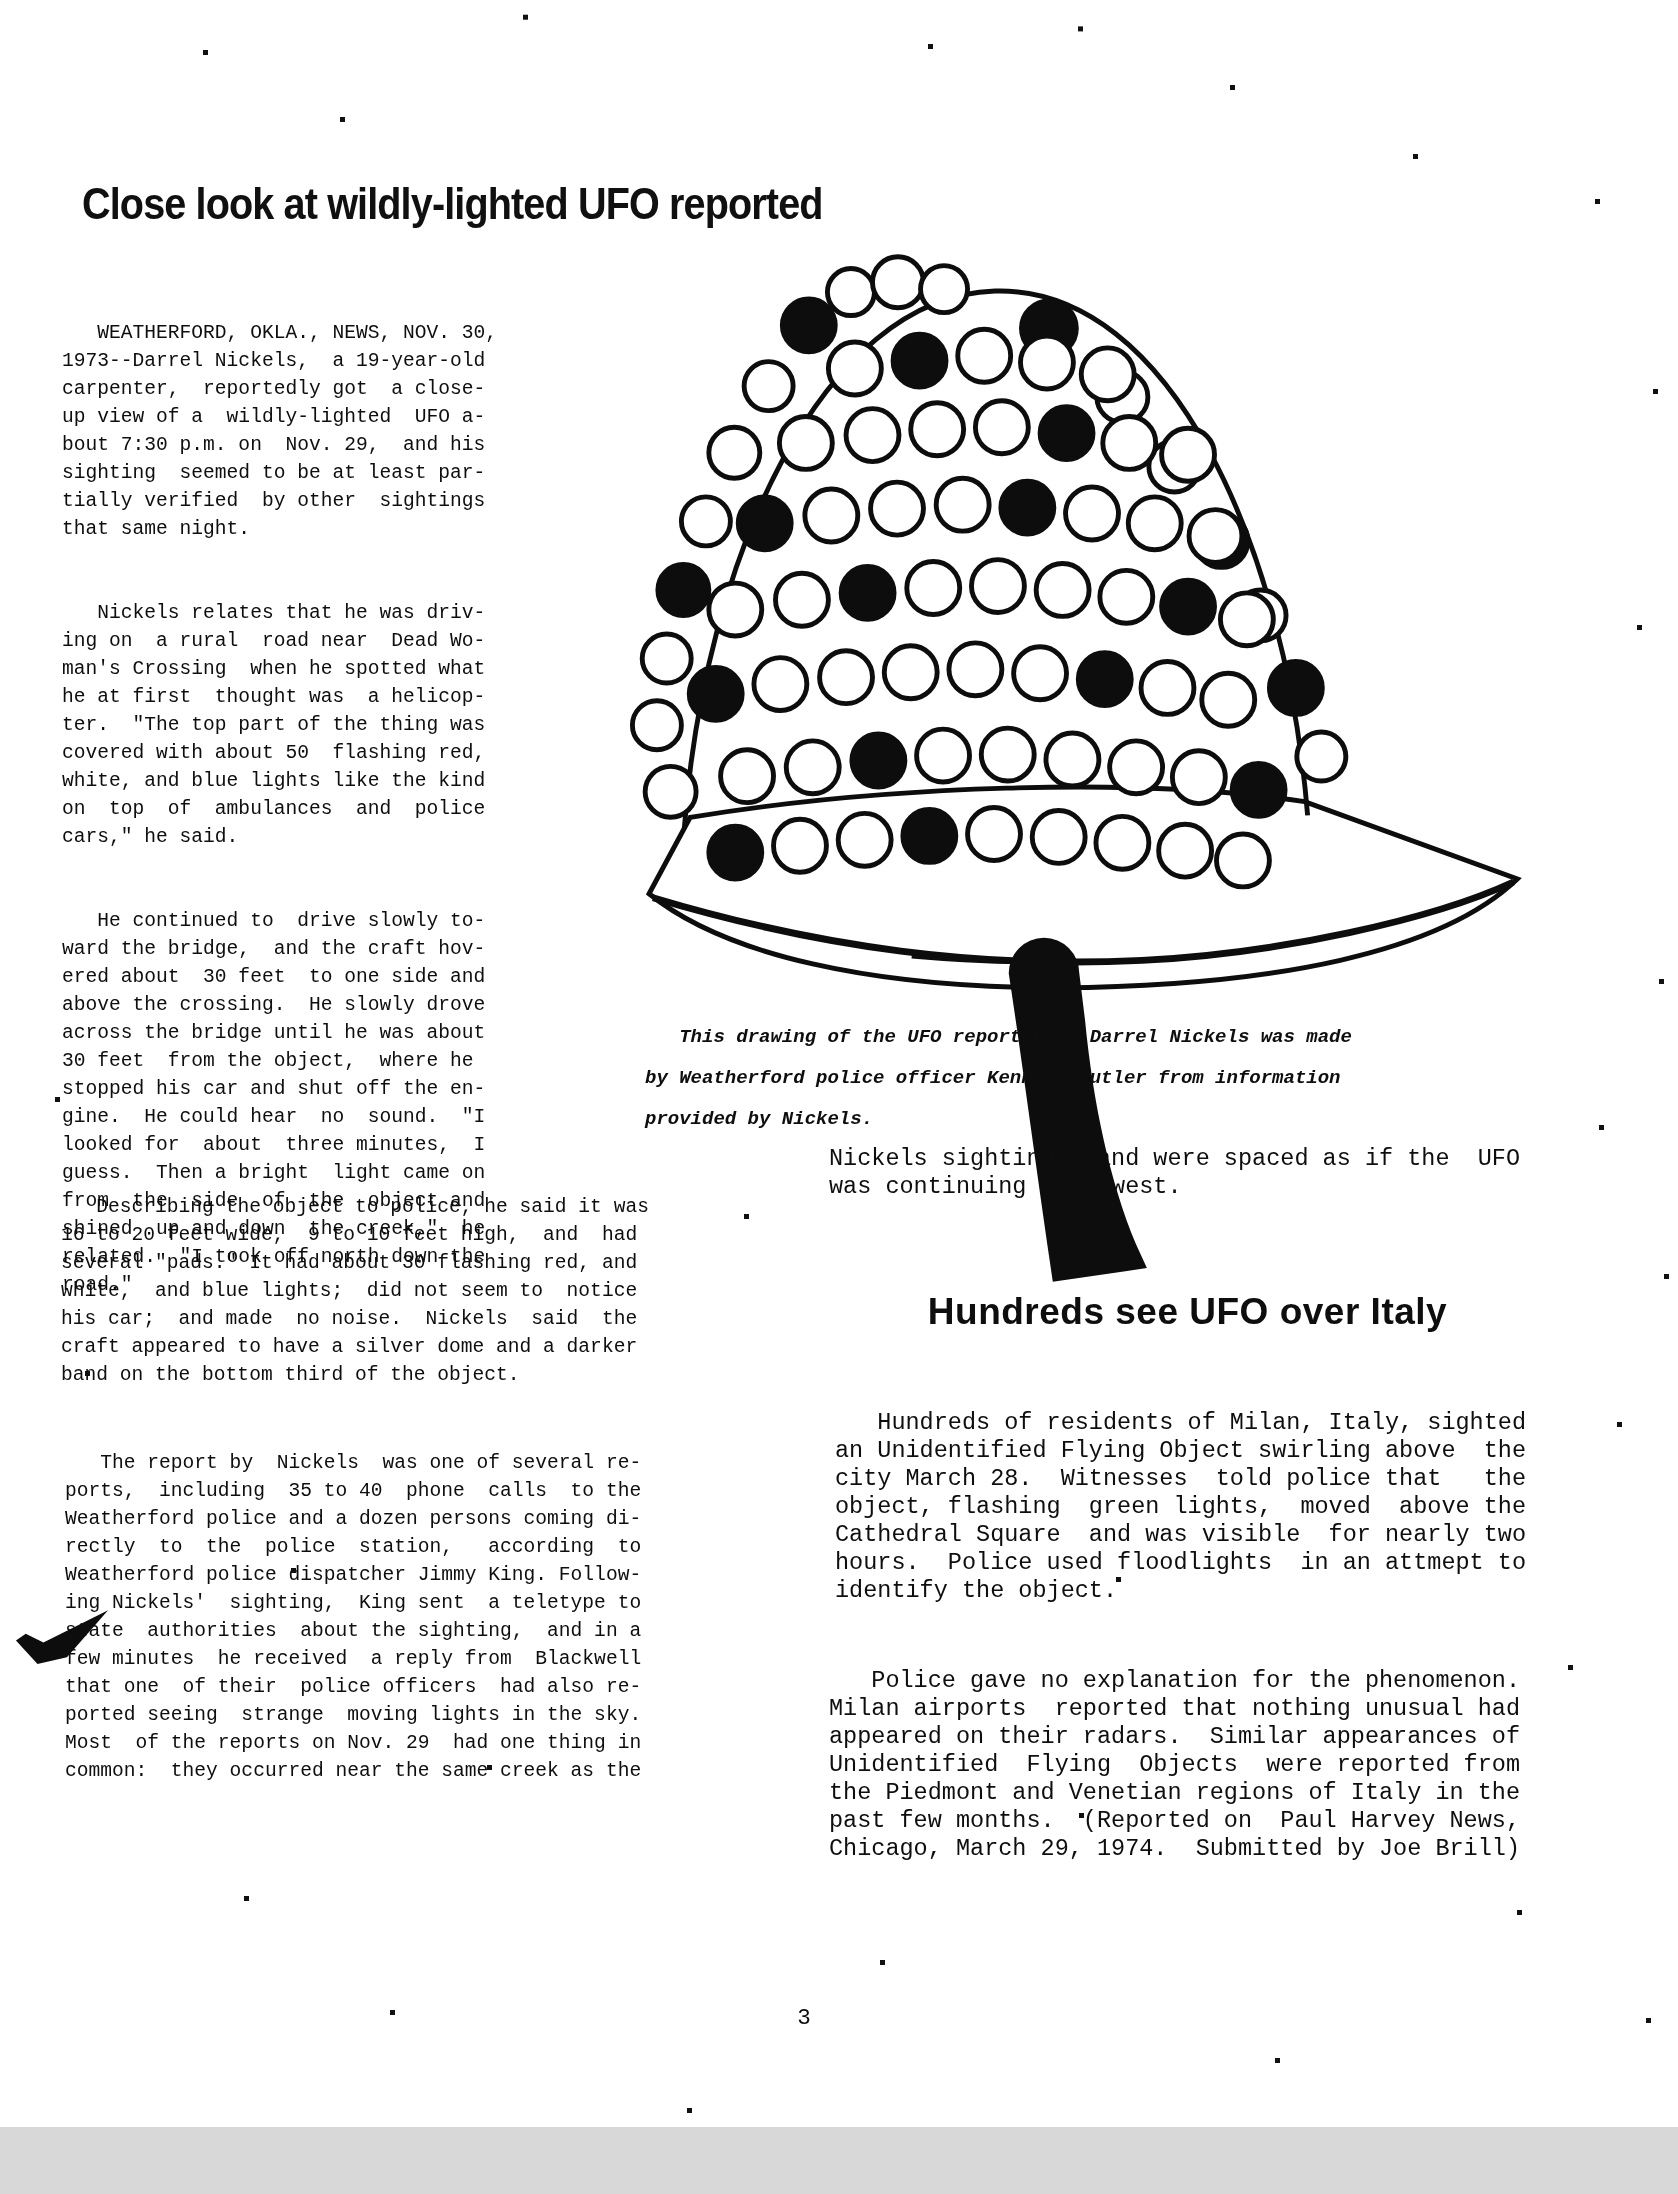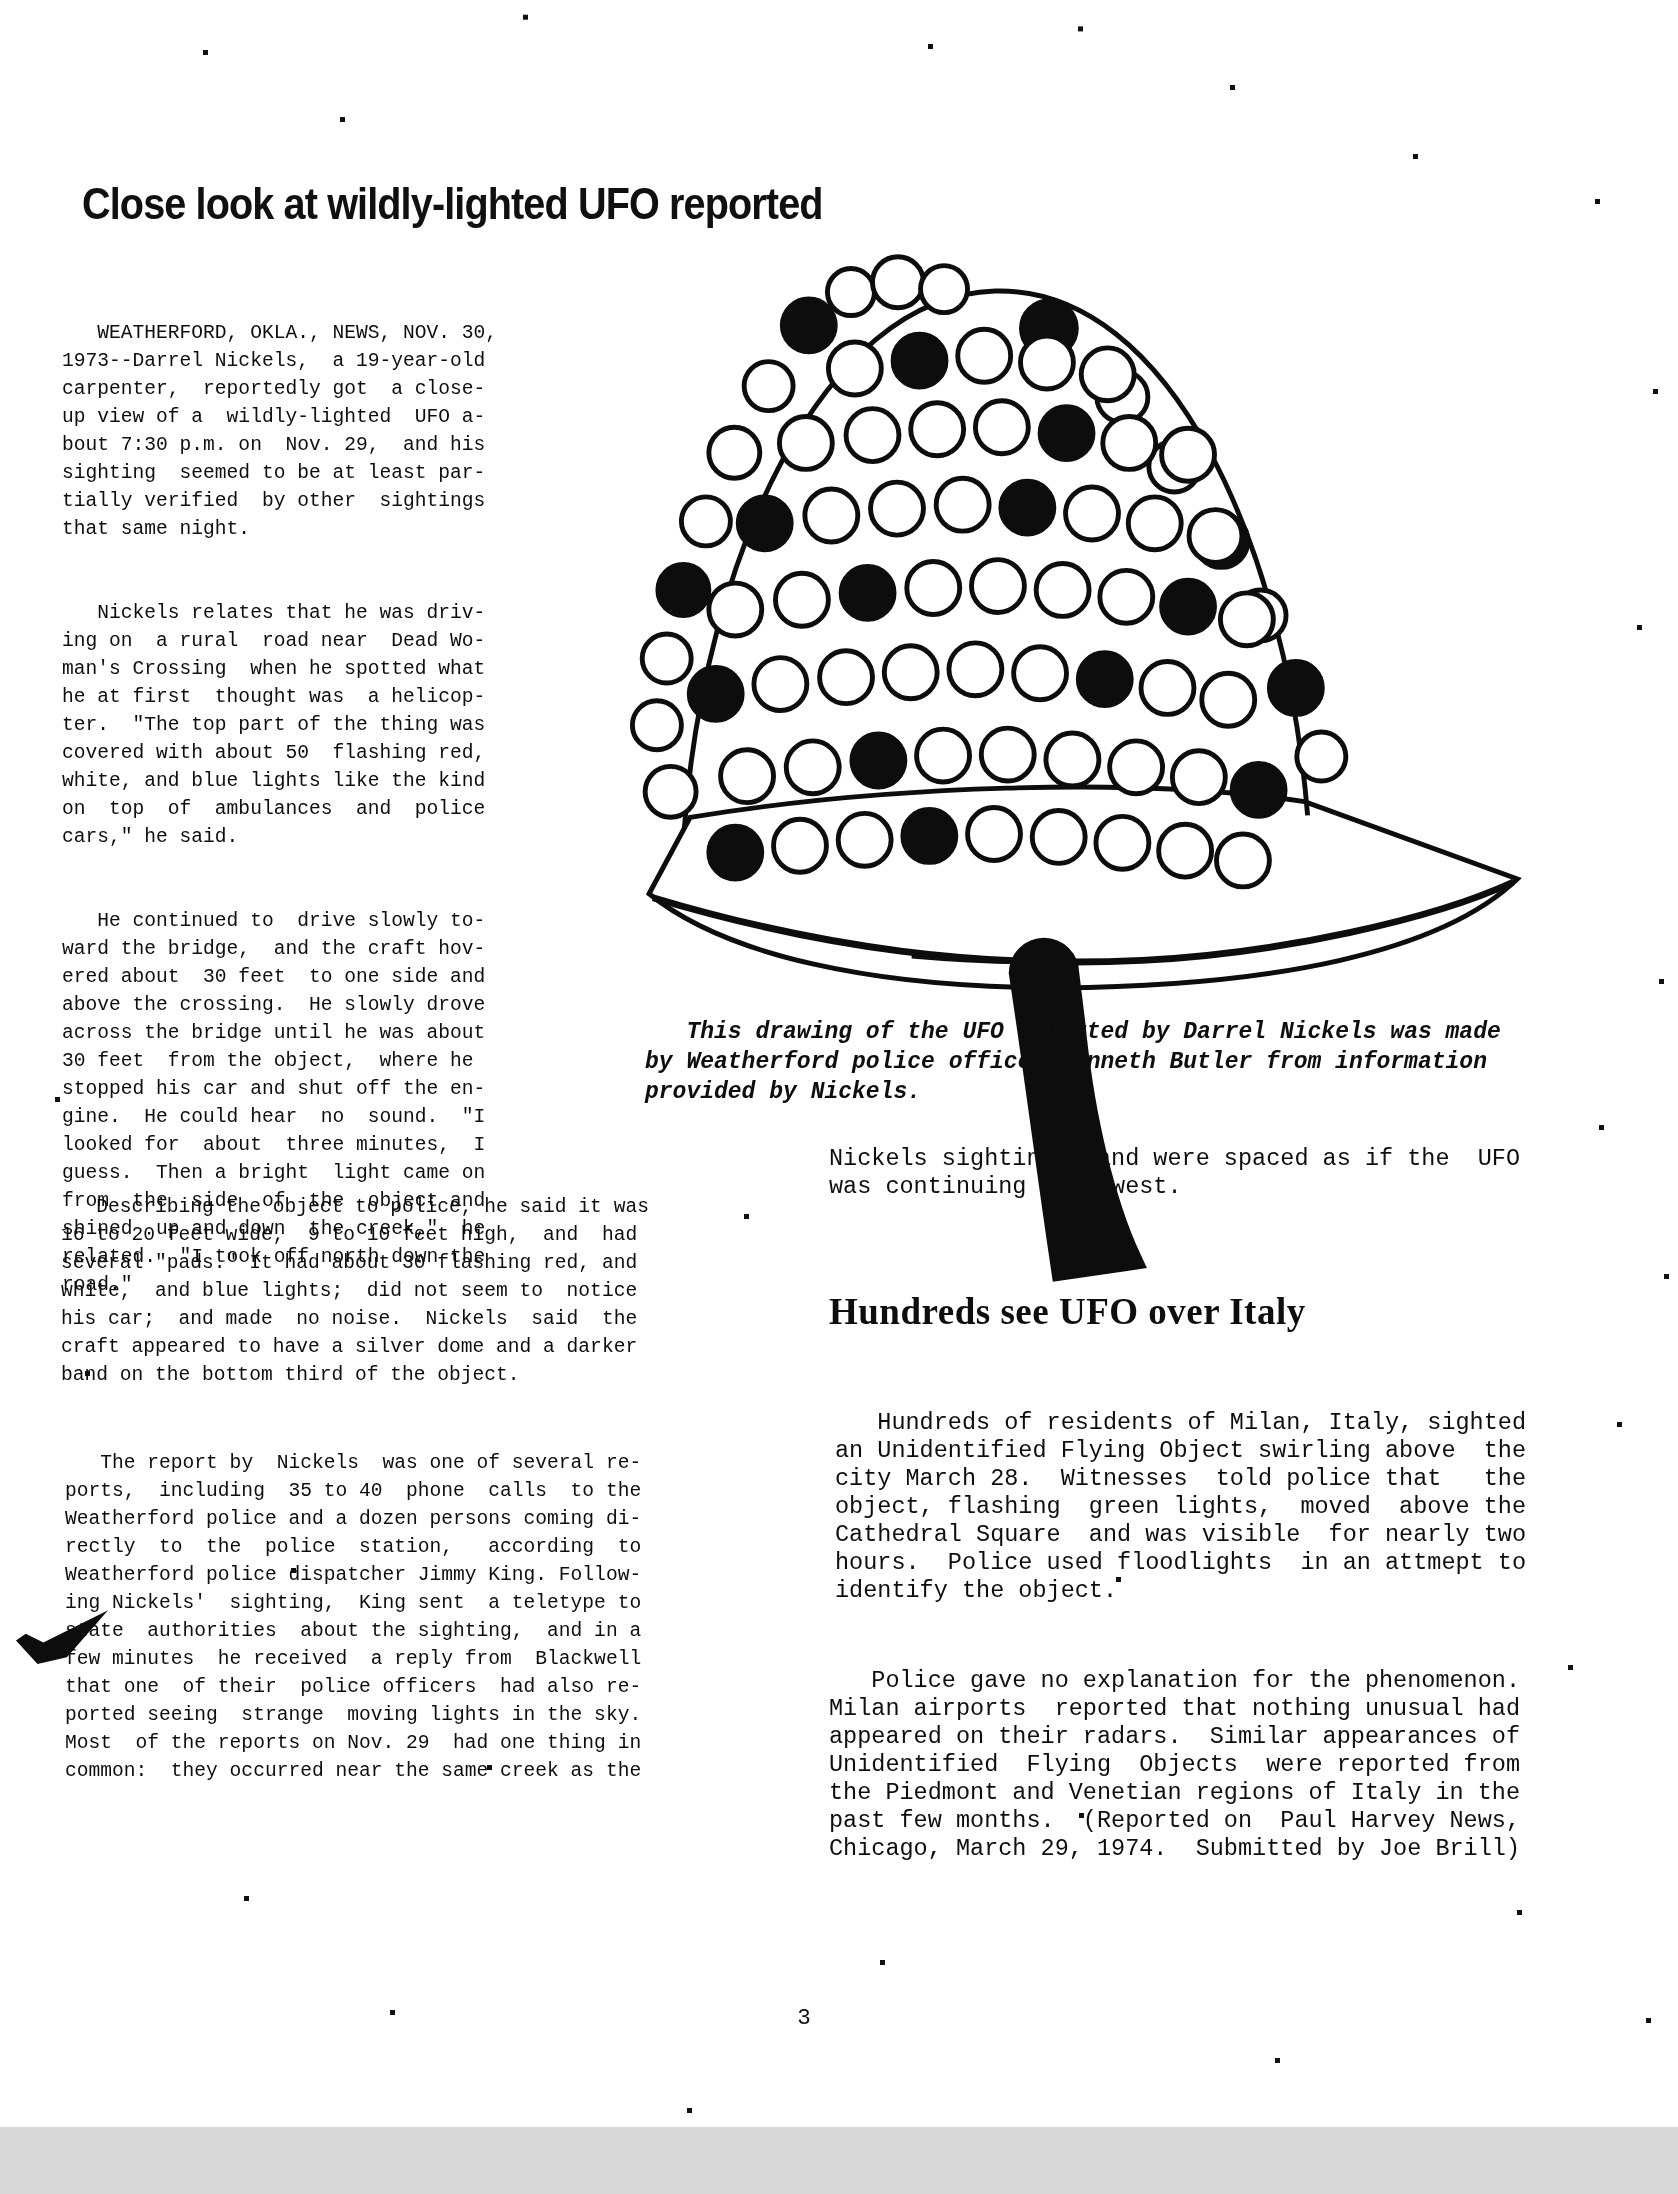--- a/index.html
+++ b/index.html
@@ -14,27 +14,27 @@
     left:82px;top:178px;width:882px;
     font-family:"Liberation Sans", sans-serif;
     font-weight:bold;font-size:45px;letter-spacing:-1px;color:#101010;
     transform:scaleX(0.88);transform-origin:left top;white-space:nowrap;
   }
   #col-narrow{left:62px;top:263px;width:459px;font-size:19.6px;line-height:28px;}
   #col-narrow .para{margin:0;}
   #col-wide-left{left:61px;top:1137px;width:619px;font-size:19.6px;line-height:28px;}
   #col-right{left:829px;top:1089px;width:717px;font-size:23.5px;line-height:28px;}
   #italy-headline{
-    font-family:Liberation Serif, serif;font-weight:bold;
-    font-size:37px;line-height:39px;
+    font-family:Liberation Sans, sans-serif;font-weight:bold;
+    font-size:37px;line-height:39px;text-align:center;
     margin:35px 0 15.7px 0;letter-spacing:0.5px;white-space:nowrap;
   }
   #figure-caption{
     left:645px;top:1017px;width:902px;
-    font-size:23px;line-height:30px;font-style:italic;font-weight:bold;
+    font-size:19px;line-height:41px;font-style:italic;font-weight:bold;
   }
   #ufo-figure{left:588px;top:196px;width:961px;height:1127px;}
   #page-number{left:745px;top:2005px;width:118px;text-align:center;font-size:22.5px;}
   #ink-mark{left:13.7px;top:1607px;width:98px;height:69px;}
   
   #noise{left:0;top:0;width:2.9px;height:2.9px;background:transparent;
     box-shadow:
       524px 15.7px 0 1px #111, 929px 45px 0 1px #111, 1231px 86px 0 1px #111,
       204px 51px 0 1px #111, 341px 118px 0 1px #111, 1414px 155px 0 1px #111,
       1596px 200px 0 1px #111, 1079px 27.4px 0 1px #111, 1654px 390px 0 1px #111,

